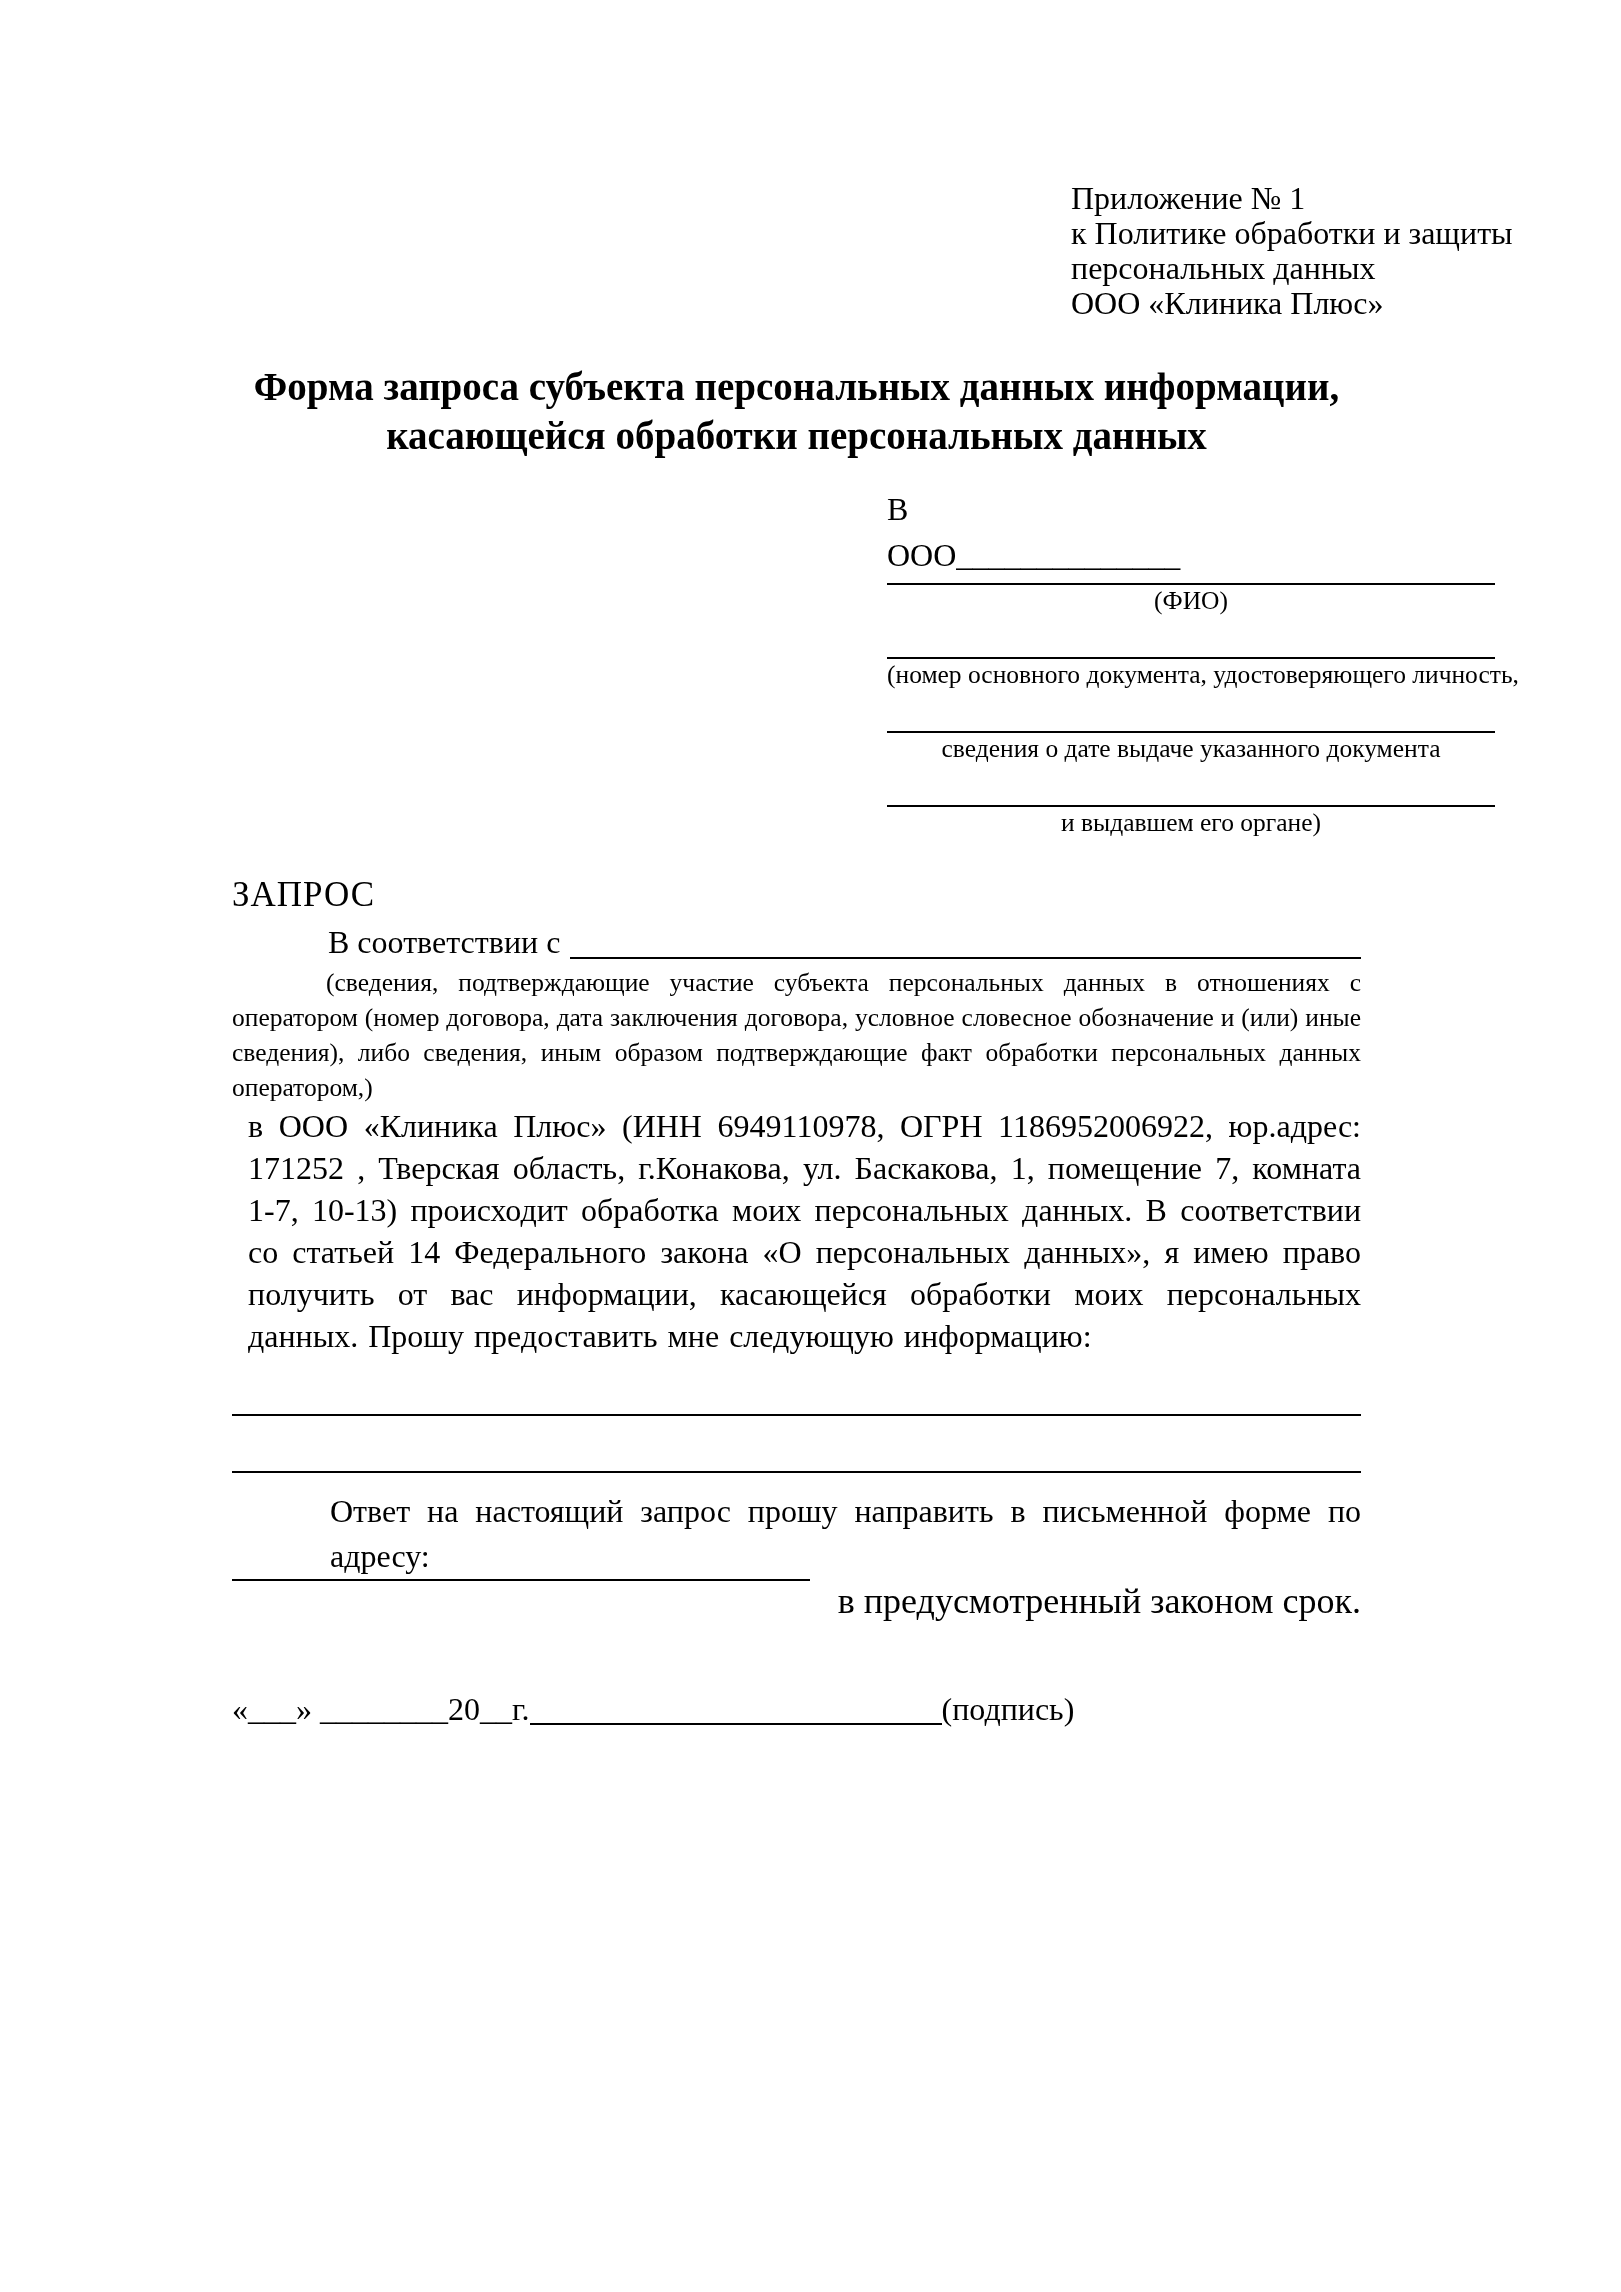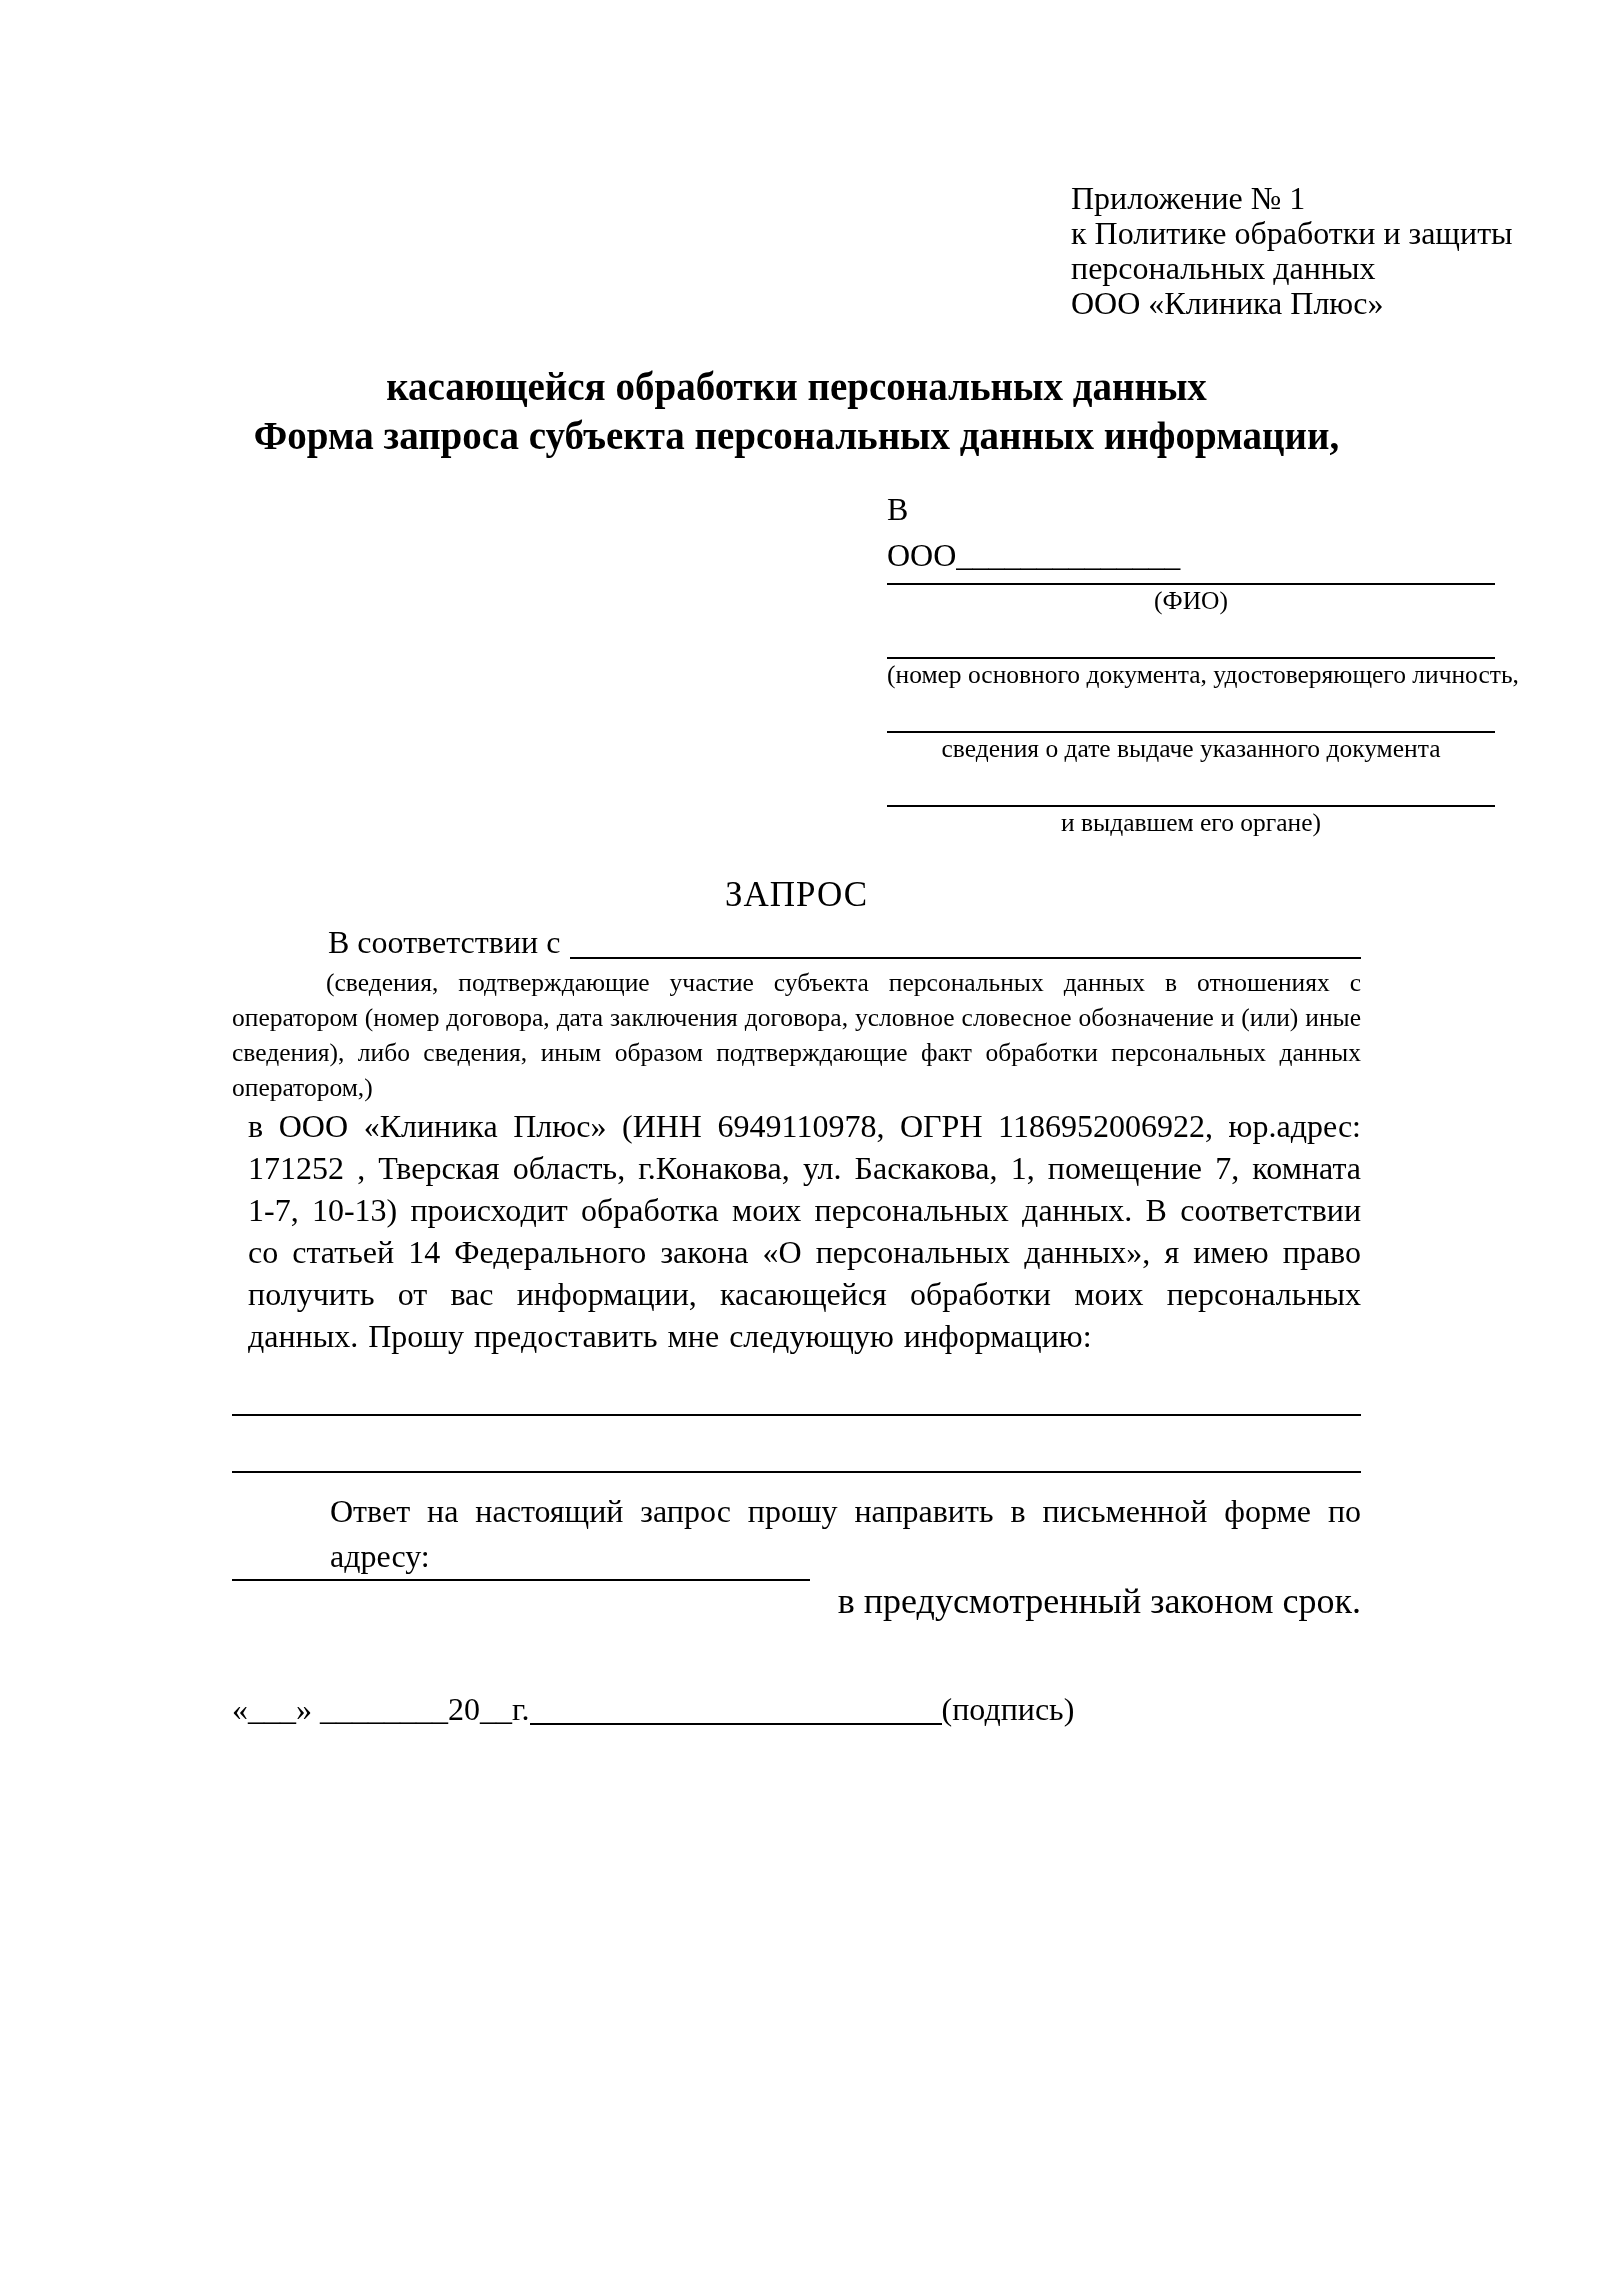--- a/index.html
+++ b/index.html
@@ -37,21 +37,21 @@
   .addr .blank-text{letter-spacing:0;}
   .urow{border-bottom:2.9px solid #000;height:41px;}
   .urow.first{height:5.9px;}
   .cap{
     font-size:25.5px;line-height:31px;
     text-align:center;white-space:nowrap;
   }
   
   .zapros{
     margin-top:33px;
-    text-align:center;
+    text-align:left;
     font-size:35px;line-height:47px;
     letter-spacing:1px;
   }
   .intro{
     display:flex;align-items:flex-end;
     font-size:32px;line-height:45px;
     margin-top:2px;
   }
   .intro .ind{width:96px;flex:0 0 auto;}
   .intro .lbl{white-space:nowrap;flex:0 0 auto;padding-right:9.8px;}
@@ -108,22 +108,22 @@
 <div class="page">
 
   <div class="hdr">
     <div>Приложение № 1</div>
     <div>к Политике обработки и защиты</div>
     <div>персональных данных</div>
     <div>ООО «Клиника Плюс»</div>
   </div>
 
   <div class="title">
+    <div>Форма запроса субъекта персональных данных информации,</div>
     <div>касающейся обработки персональных данных</div>
-    <div>Форма запроса субъекта персональных данных информации,</div>
   </div>
 
   <div class="addr">
     <div>В</div>
     <div><span>ООО</span><span class="blank-text">______________</span></div>
 
     <div class="urow first"></div>
     <div class="cap">(ФИО)</div>
 
     <div class="urow"></div>

